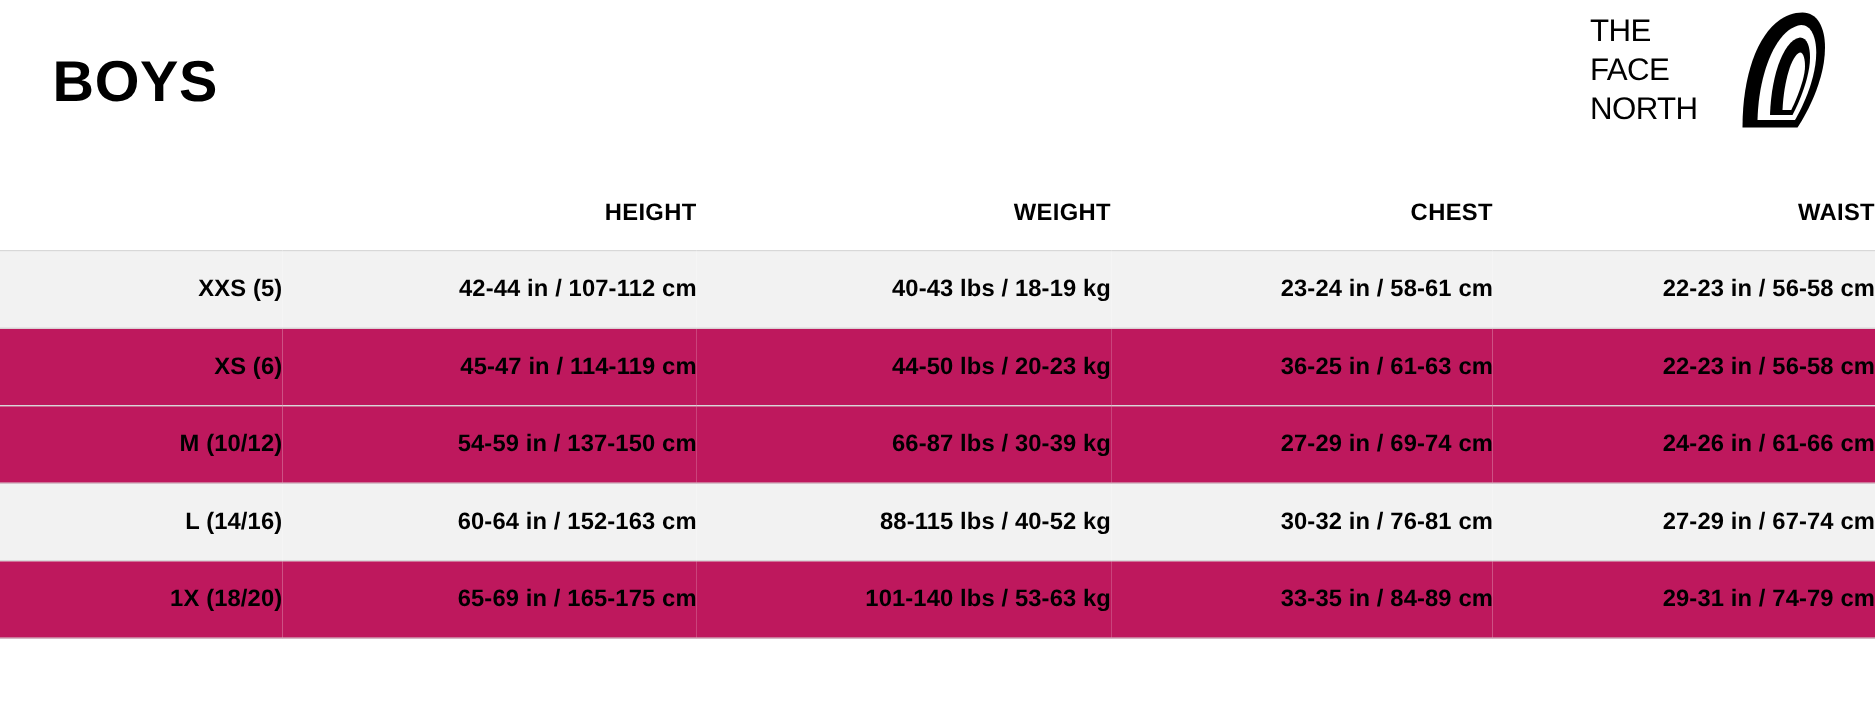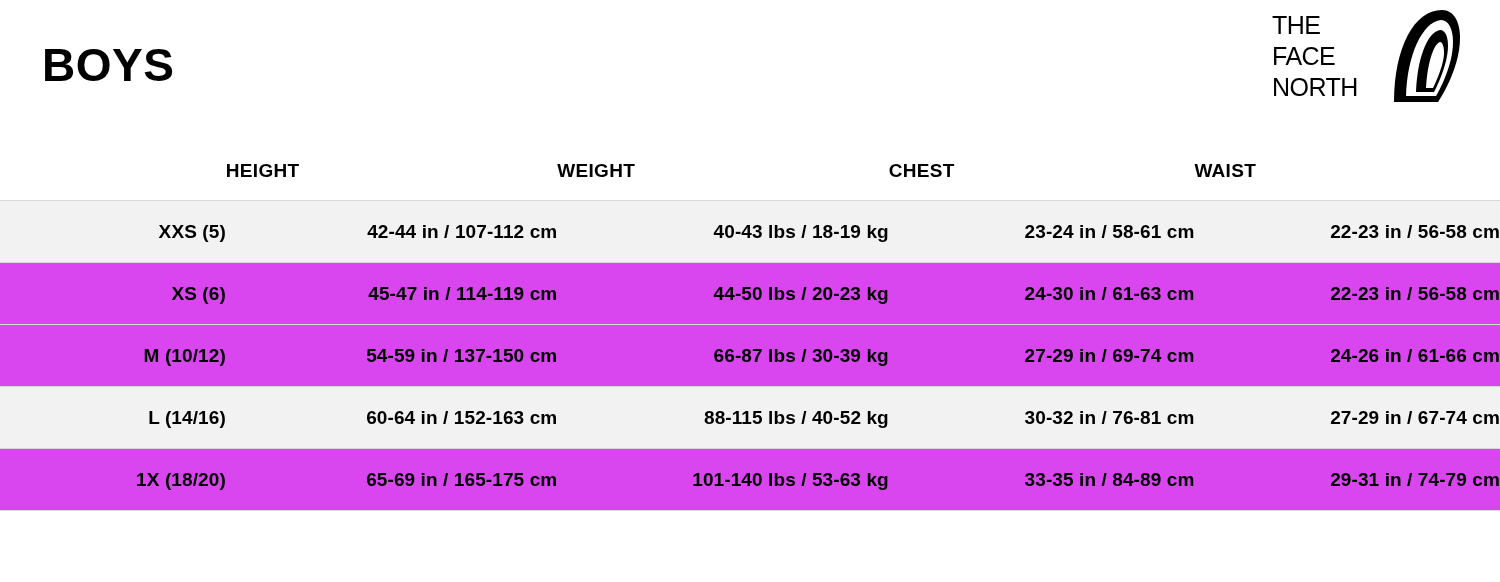--- a/index.html
+++ b/index.html
@@ -71,42 +71,42 @@
     border-collapse: collapse;
     table-layout: fixed;
   }
   .size-table col.c-size   { width: 218px; }
   .size-table col.c-data   { width: 320px; }
   .size-table col.c-data2  { width: 295px; }
 
   .size-table thead th {
     font-size: 19px;
     font-weight: bold;
-    text-align: left;
+    text-align: right;
     padding: 0 0 18px 0;
     vertical-align: bottom;
     letter-spacing: 0.3px;
   }
   .size-table thead th.blank { }
 
   .size-table tbody td {
     height: 61px;
     font-size: 19px;
     text-align: right;
     font-weight: bold;
     border-top: 1px solid #d8d8d8;
     border-bottom: 1px solid #d8d8d8;
     padding: 0;
     letter-spacing: 0.1px;
   }
   .size-table tbody tr.shaded td {
     background: #f2f2f2;
   }
   .size-table tbody tr.plain td {
-    background: #d946ef;
+    background: #be185d;
   }
   .size-table tbody td.size-label {
     font-weight: bold;
   }
 </style>
 </head>
 <body>
 
 <div class="page">
 
@@ -150,21 +150,21 @@
         <td class="size-label">XXS (5)</td>
         <td>42-44 in / 107-112 cm</td>
         <td>40-43 lbs / 18-19 kg</td>
         <td>23-24 in / 58-61 cm</td>
         <td>22-23 in / 56-58 cm</td>
       </tr>
       <tr class="plain">
         <td class="size-label">XS (6)</td>
         <td>45-47 in / 114-119 cm</td>
         <td>44-50 lbs / 20-23 kg</td>
-        <td>24-30 in / 61-63 cm</td>
+        <td>36-25 in / 61-63 cm</td>
         <td>22-23 in / 56-58 cm</td>
       </tr>
       <tr class="plain">
         <td class="size-label">M (10/12)</td>
         <td>54-59 in / 137-150 cm</td>
         <td>66-87 lbs / 30-39 kg</td>
         <td>27-29 in / 69-74 cm</td>
         <td>24-26 in / 61-66 cm</td>
       </tr>
       <tr class="shaded">

